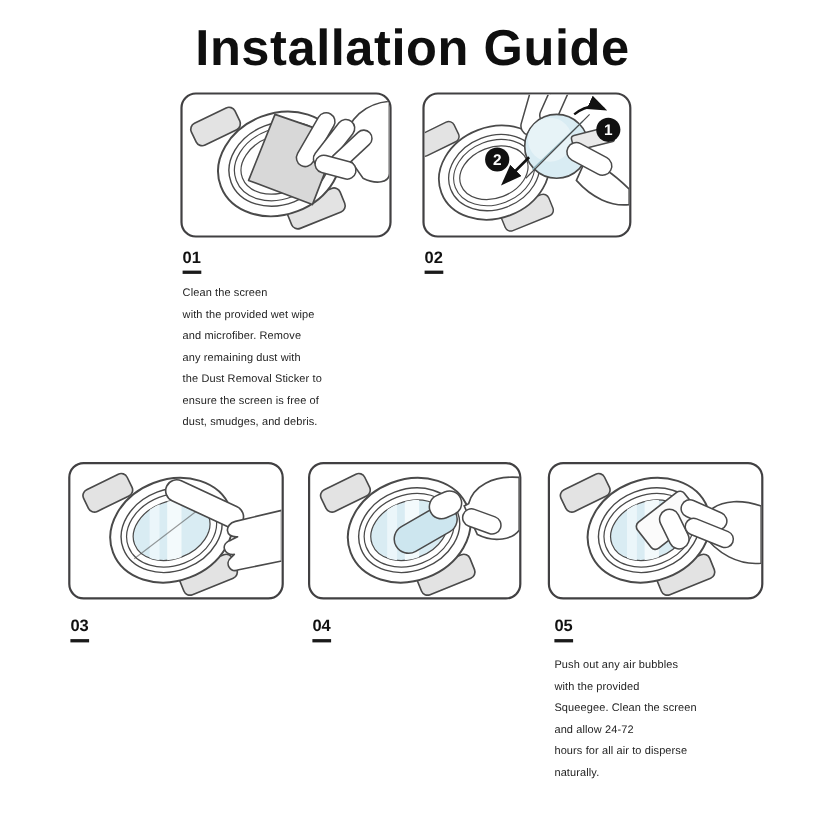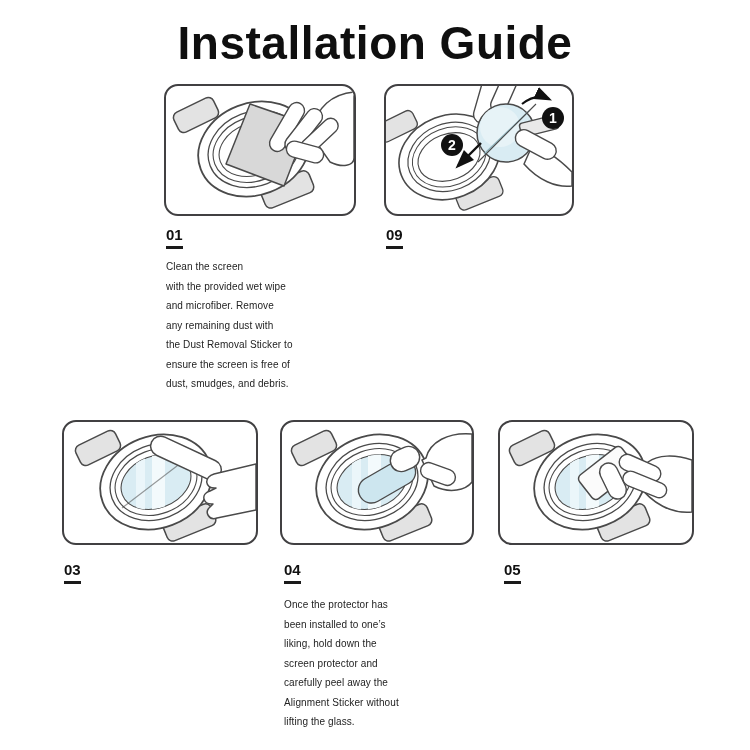--- a/index.html
+++ b/index.html
@@ -137,33 +137,32 @@
       </g>
       <rect x="80" y="36" width="54" height="30" rx="5" transform="rotate(-38 107 51)" fill="#fbfbfb" stroke="#4a4a4a" stroke-width="1.5"></rect>
       <path d="M192,38 C174,32 158,33 148,40 L138,62 C152,82 172,92 192,90 Z" fill="#ffffff" stroke="#4a4a4a" stroke-width="1.5"></path>
       <rect x="104" y="40" width="18" height="38" rx="9" transform="rotate(-26 113 59)" fill="#ffffff" stroke="#4a4a4a" stroke-width="1.4"></rect>
       <rect x="118" y="38" width="44" height="16" rx="8" transform="rotate(24 140 46)" fill="#ffffff" stroke="#4a4a4a" stroke-width="1.4"></rect>
       <rect x="122" y="55" width="46" height="15" rx="7.5" transform="rotate(22 145 62)" fill="#ffffff" stroke="#4a4a4a" stroke-width="1.4"></rect>
     </svg>
   </div>
 
   <div class="step-num" id="num1"><span>01</span></div>
-  <div class="step-num" id="num2"><span>09</span></div>
+  <div class="step-num" id="num2"><span>02</span></div>
   <div class="step-num" id="num3"><span>03</span></div>
   <div class="step-num" id="num4"><span>04</span></div>
   <div class="step-num" id="num5"><span>05</span></div>
 
   <div class="step-text" id="txt1">Clean the screen
 with the provided wet wipe
 and microfiber. Remove
 any remaining dust with
 the Dust Removal Sticker to
 ensure the screen is free of
 dust, smudges, and debris.</div>
-  <div class="step-text" id="txt4">Once the protector has
-been installed to one’s
-liking, hold down the
-screen protector and
-carefully peel away the
-Alignment Sticker without
-lifting the glass.</div>
+  <div class="step-text" id="txt5">Push out any air bubbles
+with the provided
+Squeegee. Clean the screen
+and allow 24-72
+hours for all air to disperse
+naturally.</div>
 
 </div>
 
 </body></html>

